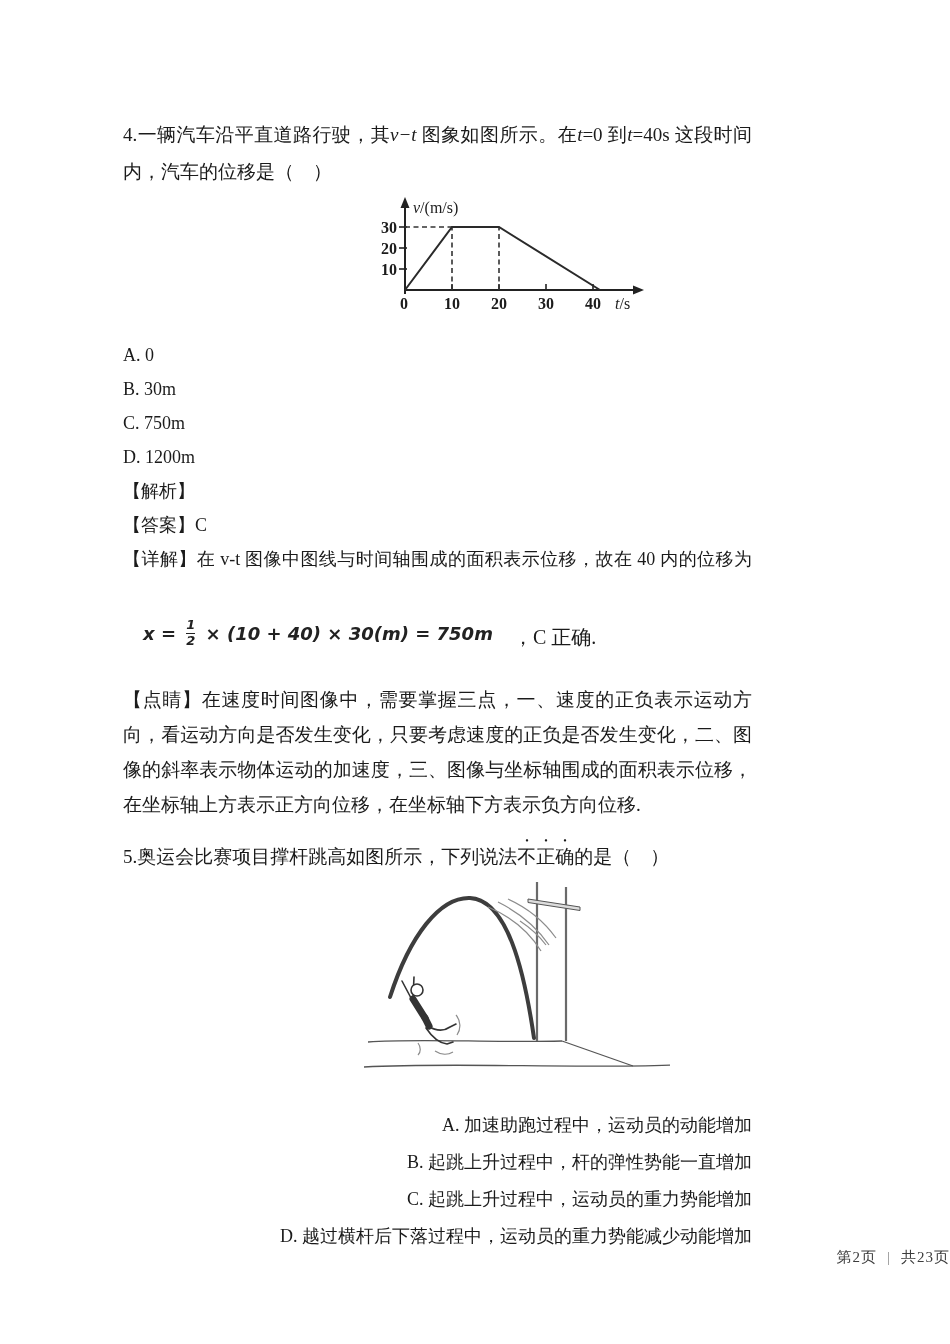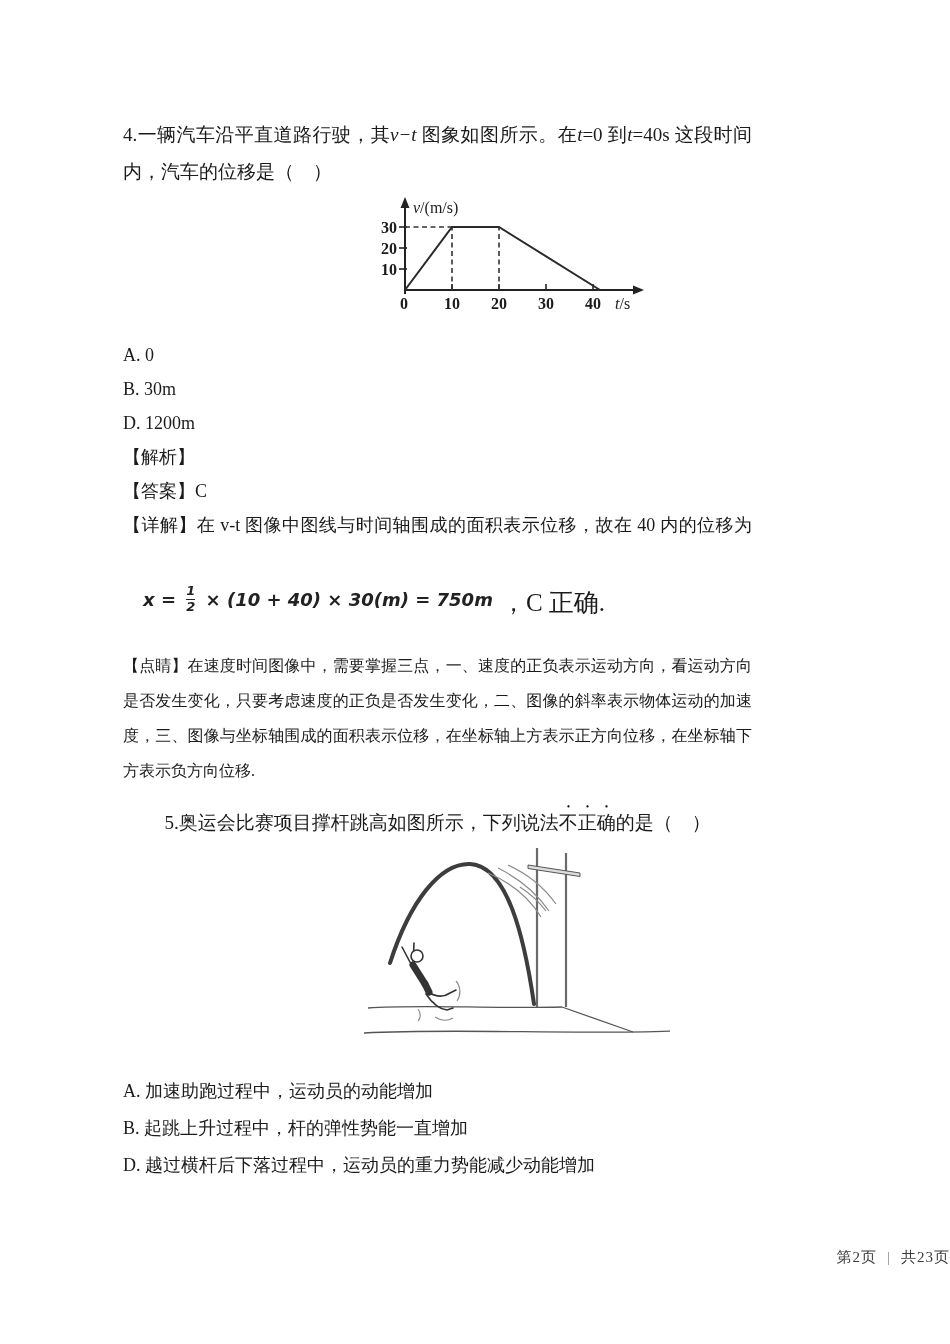--- a/index.html
+++ b/index.html
@@ -17,31 +17,31 @@
   .line{font-size:18px;line-height:34px;}
   .detail{text-align:justify;text-align-last:justify;font-family:Liberation Serif, serif;}
   .formula-row{display:flex;align-items:flex-end;margin:22px 0 0 20px;height:50px;}
   .math{font-family:"DejaVu Sans",sans-serif;font-style:italic;font-weight:600;
     font-size:18px;color:#222;display:inline-flex;align-items:center;}
   .math .sp{white-space:pre;}
   .frac{display:inline-flex;flex-direction:column;text-align:center;font-size:13px;
     line-height:1.1;margin:0 4px;}
   .frac .den{border-top:1.5px solid #222;}
   .math-tail{font-family:"Liberation Serif","DejaVu Serif",serif;font-style:normal;
-    font-weight:400;font-size:25px;color:#1b1b1b;margin-left:8px;line-height:22px;}
-  .para{font-size:16px;line-height:35px;text-align:justify;}
+    font-weight:400;font-size:20px;color:#1b1b1b;margin-left:20px;line-height:22px;}
+  .para{font-size:19px;line-height:35px;text-align:justify;}
   .tip{margin-top:34px;}
-  .q5stem{margin-top:13px;font-size:19px;line-height:37px;text-align:center;}
+  .q5stem{margin-top:13px;font-size:19px;line-height:37px;}
   .emph{
     -webkit-text-emphasis-style:filled dot;-webkit-text-emphasis-position:over right;
     text-emphasis-style:filled dot;text-emphasis-position:over right;
   }
   .illus{margin:2px 0 0 217px;width:330px;height:212px;}
   .q5opts{margin-top:18px;}
-  .q5opts .line{line-height:37px;}
+  .q5opts .line{line-height:37px;text-align:right;}
   .footer{position:absolute;top:1248px;left:0;width:950px;text-align:right;
     font-size:15px;color:#3c3c3c;letter-spacing:1px;}
   .footer .sep{color:#8a8a8a;margin:0 10px;}
   svg text{font-family:"Liberation Serif","DejaVu Serif",serif;}
   .tick-num{font-size:16px;font-weight:bold;fill:#1b1b1b;}
   .ax-label{font-size:16px;fill:#1b1b1b;}
 </style>
 </head>
 <body>
 
@@ -81,20 +81,21 @@
       <text x="175" y="115" text-anchor="middle" class="tick-num"><tspan>30</tspan></text>
       <text x="222" y="115" text-anchor="middle" class="tick-num"><tspan>40</tspan></text>
       <text x="42" y="19" class="ax-label"><tspan font-style="italic">v</tspan><tspan>/(m/s)</tspan></text>
       <text x="244" y="115" class="ax-label"><tspan font-style="italic">t</tspan><tspan>/s</tspan></text>
     </svg>
   </div>
 
   <div class="opt-block">
     <p class="line">A. 0</p>
     <p class="line">B. 30m</p>
+    <p class="line">C. 750m</p>
     <p class="line">D. 1200m</p>
     <p class="line">【解析】</p>
     <p class="line"><span>【答案】</span><span>C</span></p>
     <p class="line detail"><span>【详解】</span><span>在 v-t 图像中图线与时间轴围成的面积表示位移，故在 40 内的位移为</span></p>
   </div>
 
   <div class="formula-row">
     <span class="math">
         <span>x</span>
         <span class="sp"> = </span>
@@ -141,20 +142,21 @@
       </g>
       <path d="M116,138 C121,144 121,152 117,158" stroke="#8c8c8c" stroke-width="1.2" fill="none"></path>
       <path d="M95,174 C101,178 108,178 113,175" stroke="#8c8c8c" stroke-width="1.2" fill="none"></path>
       <path d="M78,166 C81,170 81,175 78,178" stroke="#8c8c8c" stroke-width="1.2" fill="none"></path>
     </svg>
   </div>
 
   <div class="q5opts">
     <p class="line">A. 加速助跑过程中，运动员的动能增加</p>
     <p class="line">B. 起跳上升过程中，杆的弹性势能一直增加</p>
+    <p class="line">C. 起跳上升过程中，运动员的重力势能增加</p>
     <p class="line">D. 越过横杆后下落过程中，运动员的重力势能减少动能增加</p>
   </div>
 
   <div class="footer">
     <span>第2页</span><span class="sep">|</span><span>共23页</span>
   </div>
 
 </div>
 
 </body></html>

